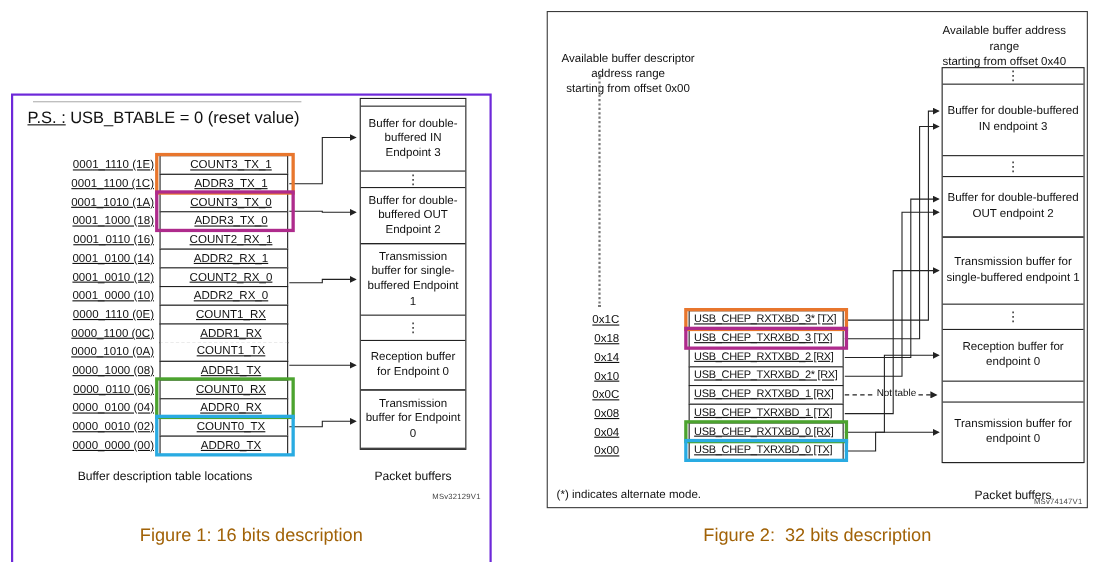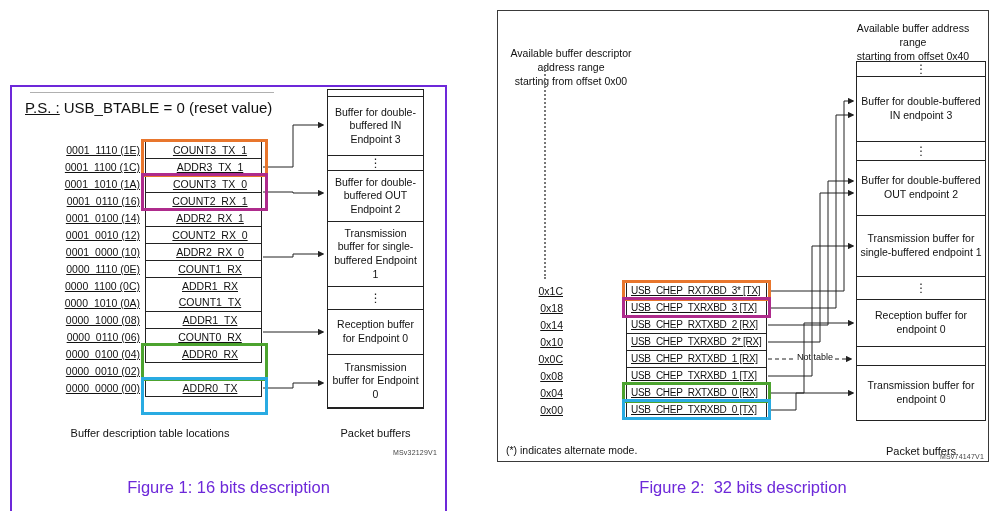--- a/index.html
+++ b/index.html
@@ -28,21 +28,21 @@
   .pkt-col{position:absolute;border:1px solid #222;background:#fff;}
   .pkt-box{border-top:1px solid #222;border-bottom:1px solid #222;display:flex;align-items:center;justify-content:center;text-align:center;font-size:10.5px;line-height:1.3;padding:2px 3px;}
   .pkt-box + .pkt-box{margin-top:-1px;}
   .pkt-gap{display:flex;align-items:center;justify-content:center;font-size:12px;color:#222;line-height:1;}
   .small-label{position:absolute;font-size:11px;text-align:center;}
   .watermark{position:absolute;font-size:7px;color:#444;letter-spacing:0.2px;}
   .hdr{position:absolute;font-size:10.5px;text-align:center;white-space:pre-line;line-height:1.35;}
   .vdots{position:absolute;border-left:2px dotted #777;width:0;}
   .not-used{position:absolute;font-size:9px;background:#fff;padding:0 2px;white-space:nowrap;}
   .footnote{position:absolute;font-size:10.5px;}
-  .caption{position:absolute;font-size:16.5px;color:#6d28d9;text-align:center;white-space:pre;}
+  .caption{position:absolute;font-size:16.5px;color:#a16207;text-align:center;white-space:pre;}
   svg.arrows{position:absolute;left:0;top:0;pointer-events:none;}
   .artifact{position:absolute;border-top:1.5px solid #b0b0b0;}
 </style>
 </head>
 <body>
 
 <div class="panel" id="fig1-panel">
   <div class="artifact" style="left:18px;top:5px;width:244px;height:0;"></div>
 
   <div class="note">
@@ -56,20 +56,24 @@
       </div>
       <div class="bdt-row">
         <span class="bdt-addr">0001_1100 (1C)</span>
         <span class="bdt-cell">ADDR3_TX_1</span>
       </div>
       <div class="bdt-row">
         <span class="bdt-addr">0001_1010 (1A)</span>
         <span class="bdt-cell">COUNT3_TX_0</span>
       </div>
       <div class="bdt-row">
+        <span class="bdt-addr">0001_1000 (18)</span>
+        <span class="bdt-cell">ADDR3_TX_0</span>
+      </div>
+      <div class="bdt-row">
         <span class="bdt-addr">0001_0110 (16)</span>
         <span class="bdt-cell">COUNT2_RX_1</span>
       </div>
       <div class="bdt-row">
         <span class="bdt-addr">0001_0100 (14)</span>
         <span class="bdt-cell">ADDR2_RX_1</span>
       </div>
       <div class="bdt-row">
         <span class="bdt-addr">0001_0010 (12)</span>
         <span class="bdt-cell">COUNT2_RX_0</span>
@@ -97,20 +101,21 @@
       <div class="bdt-row">
         <span class="bdt-addr">0000_0110 (06)</span>
         <span class="bdt-cell">COUNT0_RX</span>
       </div>
       <div class="bdt-row">
         <span class="bdt-addr">0000_0100 (04)</span>
         <span class="bdt-cell">ADDR0_RX</span>
       </div>
       <div class="bdt-row">
         <span class="bdt-addr">0000_0010 (02)</span>
+        <span class="bdt-cell">COUNT0_TX</span>
       </div>
       <div class="bdt-row">
         <span class="bdt-addr">0000_0000 (00)</span>
         <span class="bdt-cell">ADDR0_TX</span>
       </div>
     </div>
 
   <div class="small-label" style="left:4px;top:340px;width:268px;">Buffer description table locations</div>
 
   <div class="pkt-col" style="left:315px;top:2px;width:97px;height:320px;">

